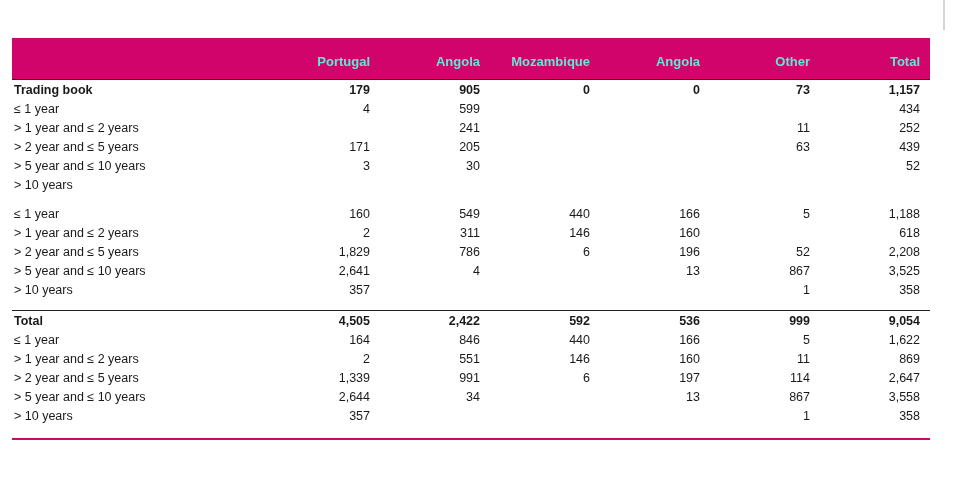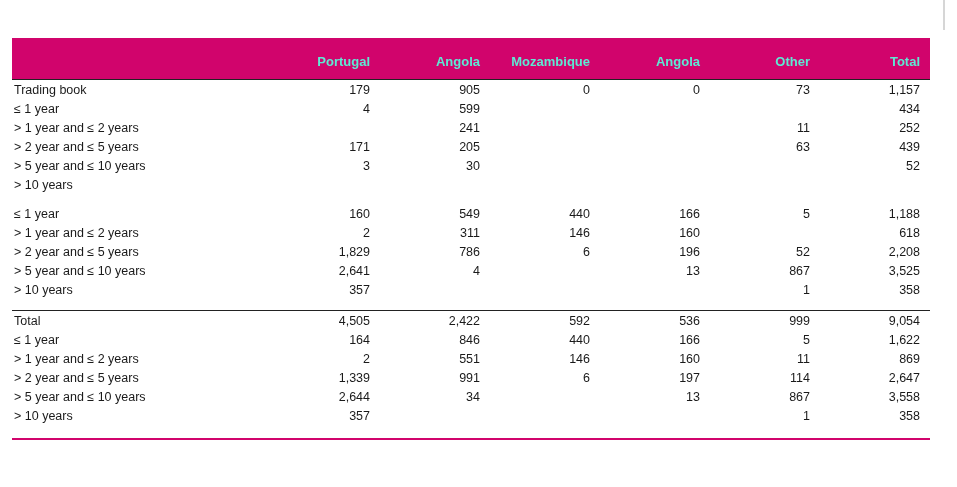--- a/index.html
+++ b/index.html
@@ -64,21 +64,21 @@
     font-size: 12.5px;
     line-height: 15px;
     white-space: nowrap;
   }
   tbody td.lbl {
     text-align: left;
     padding-left: 2px;
     padding-right: 4px;
   }
   tr.section-head td {
-    font-weight: normal;
+    font-weight: bold;
     border-top: 1px solid #222222;
     padding-top: 3px;
   }
   tr.spacer td {
     height: 9px;
     padding: 0;
     line-height: 9px;
     font-size: 1px;
   }
   tr.last-row td {

